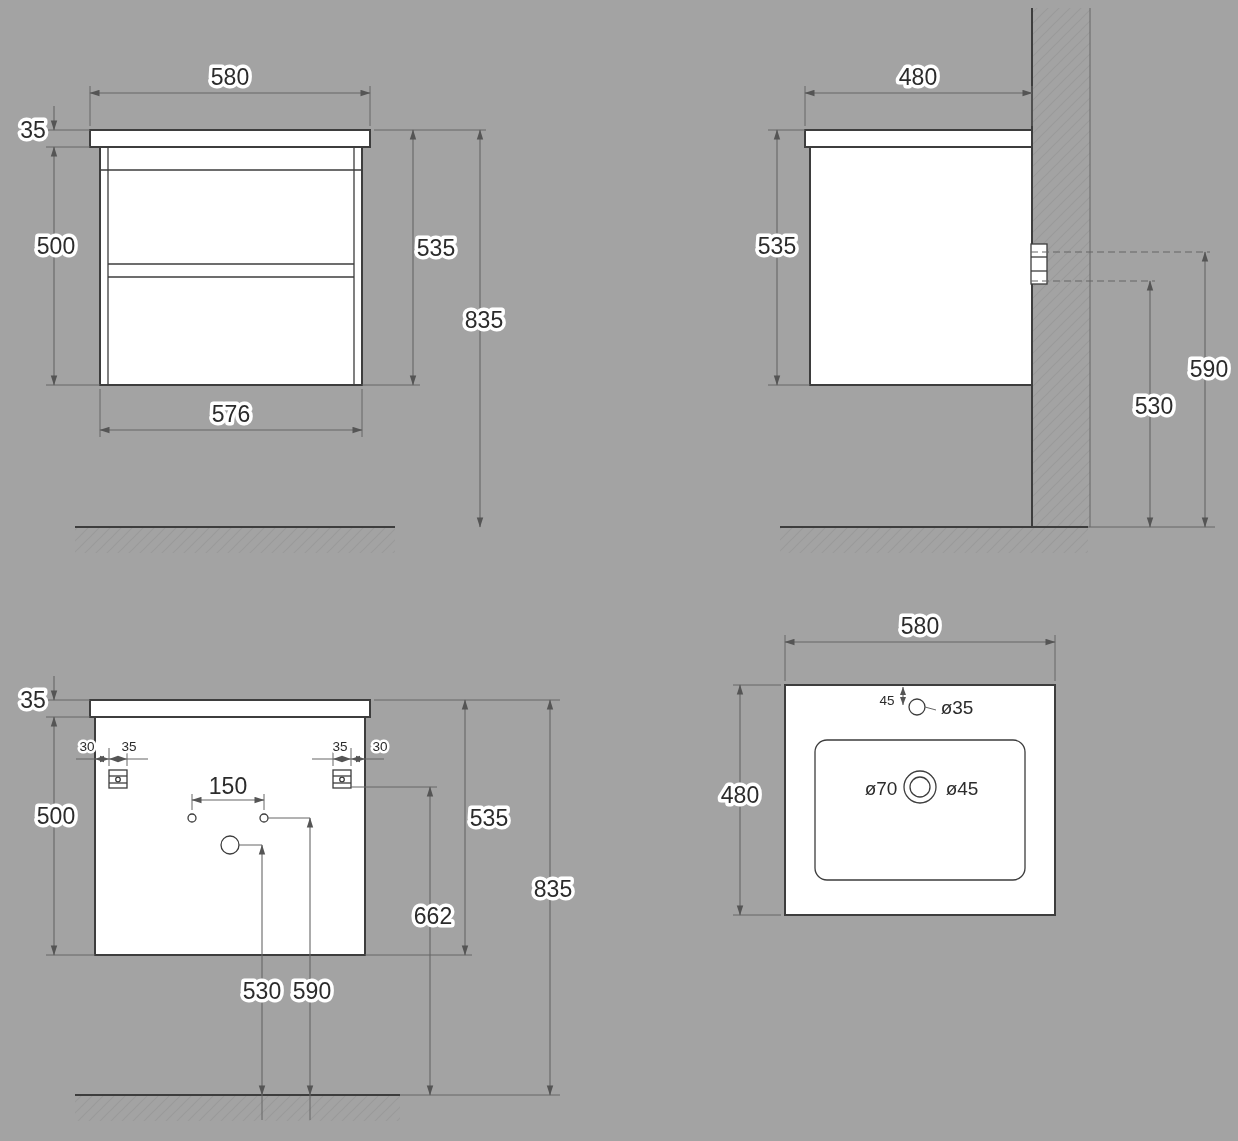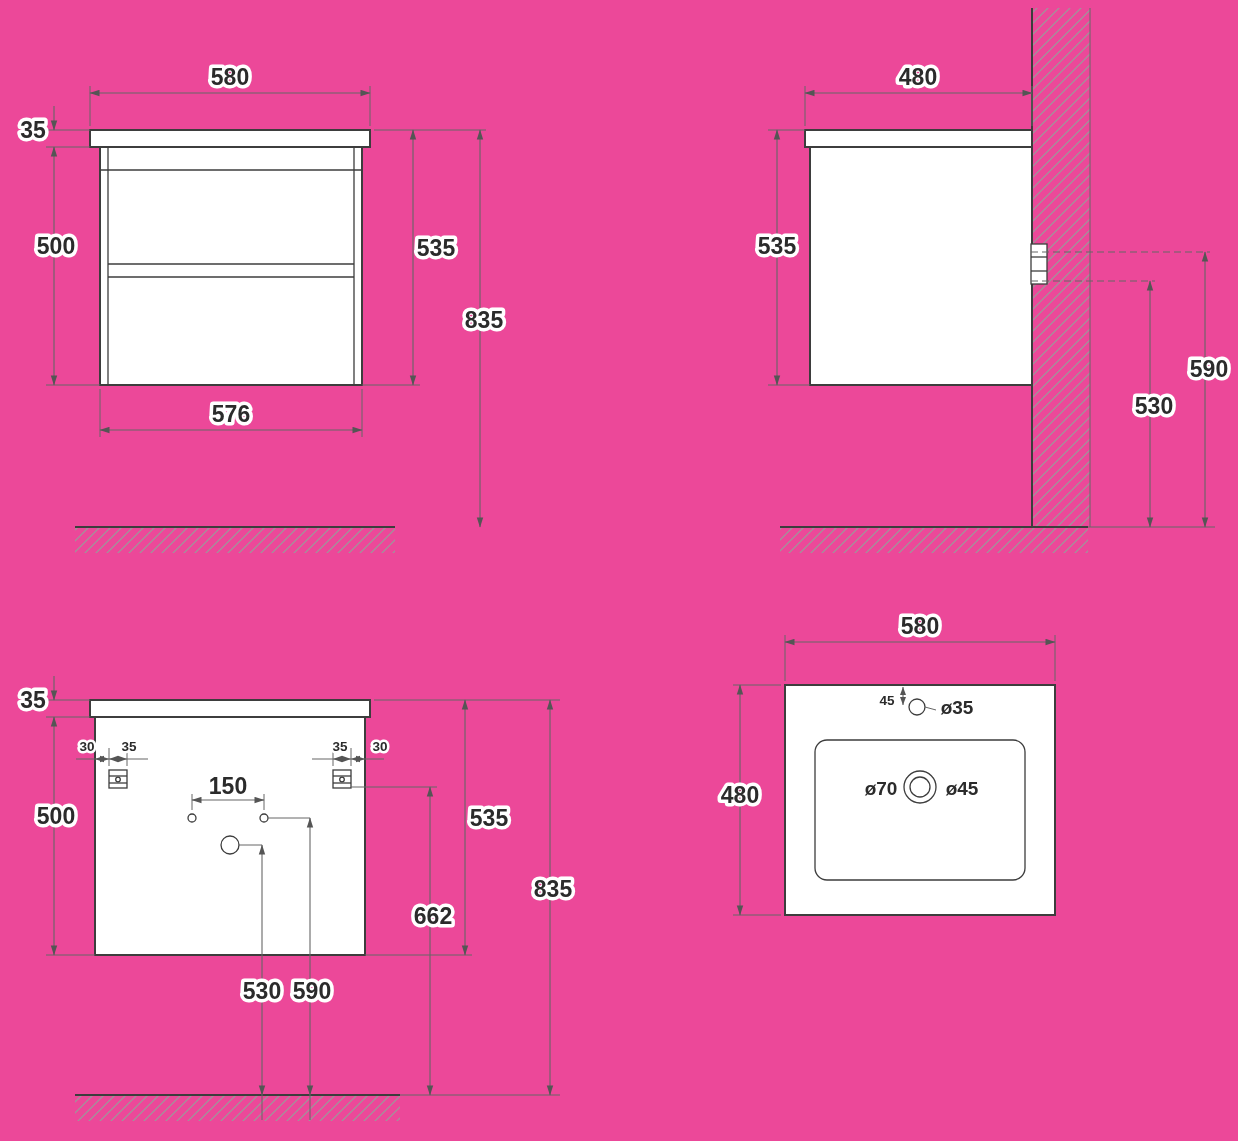--- a/index.html
+++ b/index.html
@@ -1,16 +1,16 @@
 <!DOCTYPE html>
 <html><head>
 <meta charset="utf-8">
 <style>
   html,body{margin:0;padding:0;background:#ffffff;}
-  .stage{position:relative;width:1238px;height:1141px;background:#ec4899;overflow:hidden;font-weight:bold;}
+  .stage{position:relative;width:1238px;height:1141px;background:#a3a3a3;overflow:hidden;}
   svg{display:block;}
   text{
     font-family:"Liberation Sans","DejaVu Sans",sans-serif;
     fill:#2b2b2b;
     text-anchor:middle;
     paint-order:stroke fill;
     stroke:#ffffff;
     stroke-linejoin:round;
   }
   .lg{font-size:23px;stroke-width:7px;}

